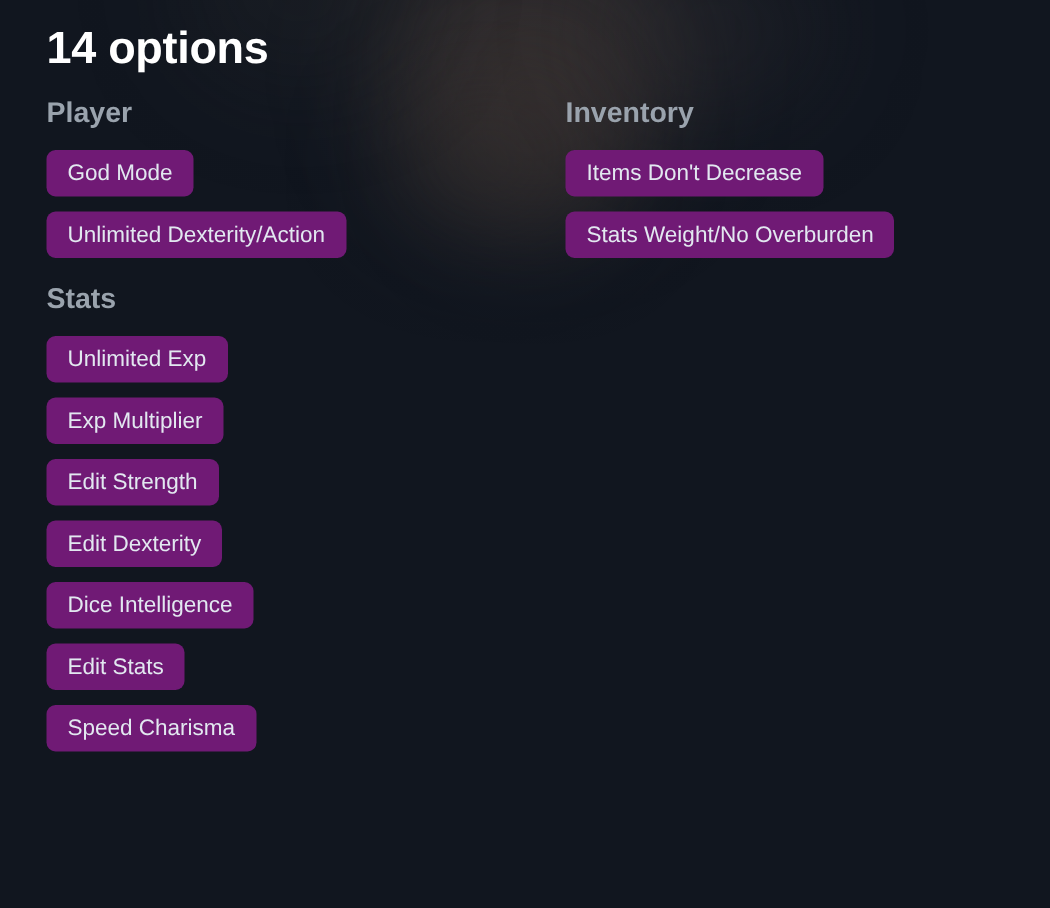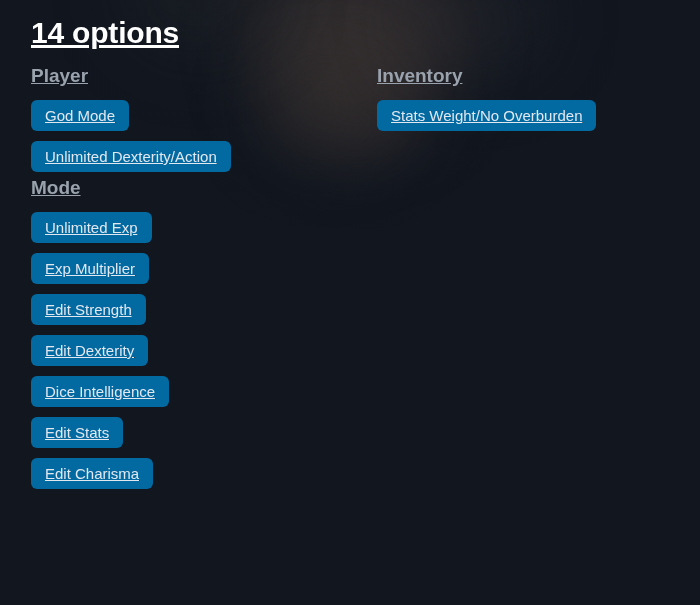--- a/index.html
+++ b/index.html
@@ -1,15 +1,15 @@
 <!DOCTYPE html>
 <html><head>
 <meta charset="utf-8">
 <style>
-  * { box-sizing: border-box; margin: 0; padding: 0; text-decoration: underline; }
+  * { box-sizing: border-box; margin: 0; padding: 0; }
 
   html, body {
     width: 700px;
     height: 605px;
     overflow: hidden;
   }
 
   body {
     background: #11161f;
     font-family: "Liberation Sans", sans-serif;
@@ -83,42 +83,42 @@
     display: flex;
     margin-top: 12px;
   }
   .col {
     display: flex;
     flex-direction: column;
   }
   .col-left  { width: 346px; }
   .col-right { width: 300px; gap: 12px; }
 
-  .section { margin-bottom: 4px; }
+  .section { margin-bottom: 16px; }
   .section:last-child { margin-bottom: 0; }
 
   .section-title {
     color: #9aa3ad;
     font-size: 19px;
     font-weight: bold;
     line-height: 24px;
     margin-bottom: 12px;
   }
 
   .options {
     display: flex;
     flex-direction: column;
     align-items: flex-start;
     gap: 10px;
   }
 
   .option-btn {
     display: inline-flex;
     align-items: center;
-    background: #0369a1;
+    background: #701a75;
     color: #e2e8f0;
     font-family: "Liberation Sans", sans-serif;
     font-size: 15px;
     line-height: 1;
     padding: 8px 14px;
     height: 31px;
     border: none;
     border-radius: 6px;
     cursor: pointer;
     white-space: nowrap;
@@ -144,35 +144,36 @@
   <div class="columns">
     <div class="col col-left">
         <div class="section">
           <div class="section-title">Player</div>
           <div class="options">
             <button class="option-btn" type="button">God Mode</button>
             <button class="option-btn" type="button">Unlimited Dexterity/Action</button>
           </div>
         </div>
         <div class="section">
-          <div class="section-title">Mode</div>
+          <div class="section-title">Stats</div>
           <div class="options">
             <button class="option-btn" type="button">Unlimited Exp</button>
             <button class="option-btn" type="button">Exp Multiplier</button>
             <button class="option-btn" type="button">Edit Strength</button>
             <button class="option-btn" type="button">Edit Dexterity</button>
             <button class="option-btn" type="button">Dice Intelligence</button>
             <button class="option-btn" type="button">Edit Stats</button>
-            <button class="option-btn" type="button">Edit Charisma</button>
+            <button class="option-btn" type="button">Speed Charisma</button>
           </div>
         </div>
       </div>
     <div class="col col-right">
         <div class="section">
           <div class="section-title">Inventory</div>
           <div class="options">
+            <button class="option-btn" type="button">Items Don't Decrease</button>
             <button class="option-btn" type="button">Stats Weight/No Overburden</button>
           </div>
         </div>
       </div>
   </div>
 
 </div>
 
 </body></html>

